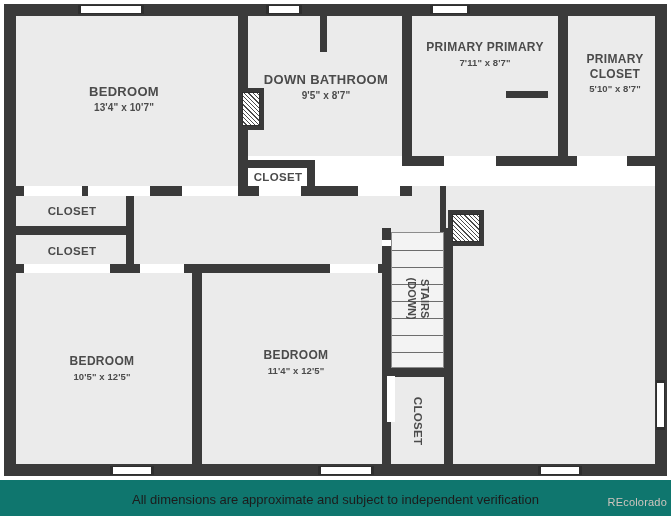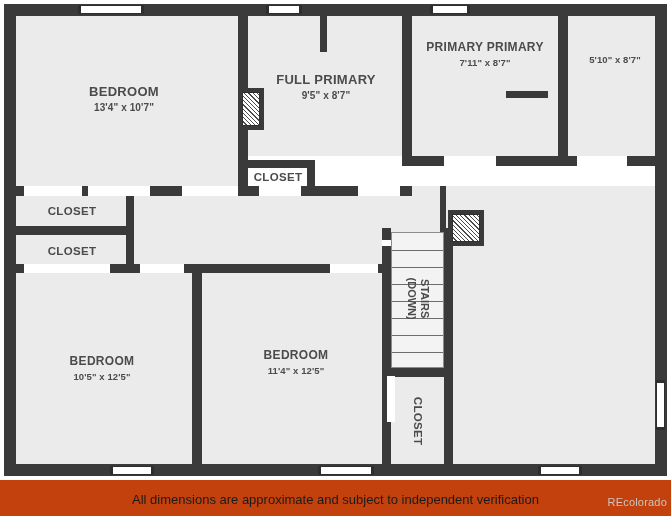--- a/index.html
+++ b/index.html
@@ -121,21 +121,21 @@
     text-align: center;
     line-height: 1.15;
   }
   
   #footer {
     position: absolute;
     left: 0;
     top: 480px;
     width: 671px;
     height: 36px;
-    background: #c2410c;
+    background: #0f766e;
     text-decoration: underline;
   }
   #caption {
     position: absolute;
     left: 0;
     top: 12px;
     width: 671px;
     text-align: center;
     font-size: 13px;
     color: #1c1c1c;
@@ -251,30 +251,31 @@
       <span>STAIRS</span><br>
       <span>(DOWN)</span>
     </div>
 
     <div class="label lg" style="left:44px;top:84px;width:160px;">
       <span class="rname">BEDROOM</span>
       <span class="rdim">13'4" x 10'7"</span>
     </div>
 
     <div class="label lg" style="left:251px;top:72px;width:150px;">
-      <span class="rname">FULL PRIMARY</span>
+      <span class="rname">DOWN BATHROOM</span>
       <span class="rdim">9'5" x 8'7"</span>
     </div>
 
     <div class="label md" style="left:411px;top:40px;width:148px;white-space:normal;">
       <span class="rname">PRIMARY PRIMARY</span>
       <span class="rdim">7'11" x 8'7"</span>
     </div>
 
     <div class="label md" style="left:566px;top:52px;width:98px;white-space:normal;">
+      <span class="rname">PRIMARY CLOSET</span>
       <span class="rdim">5'10" x 8'7"</span>
     </div>
 
     <div class="label md" style="left:22px;top:354px;width:160px;">
       <span class="rname">BEDROOM</span>
       <span class="rdim">10'5" x 12'5"</span>
     </div>
 
     <div class="label md" style="left:216px;top:348px;width:160px;">
       <span class="rname">BEDROOM</span>

